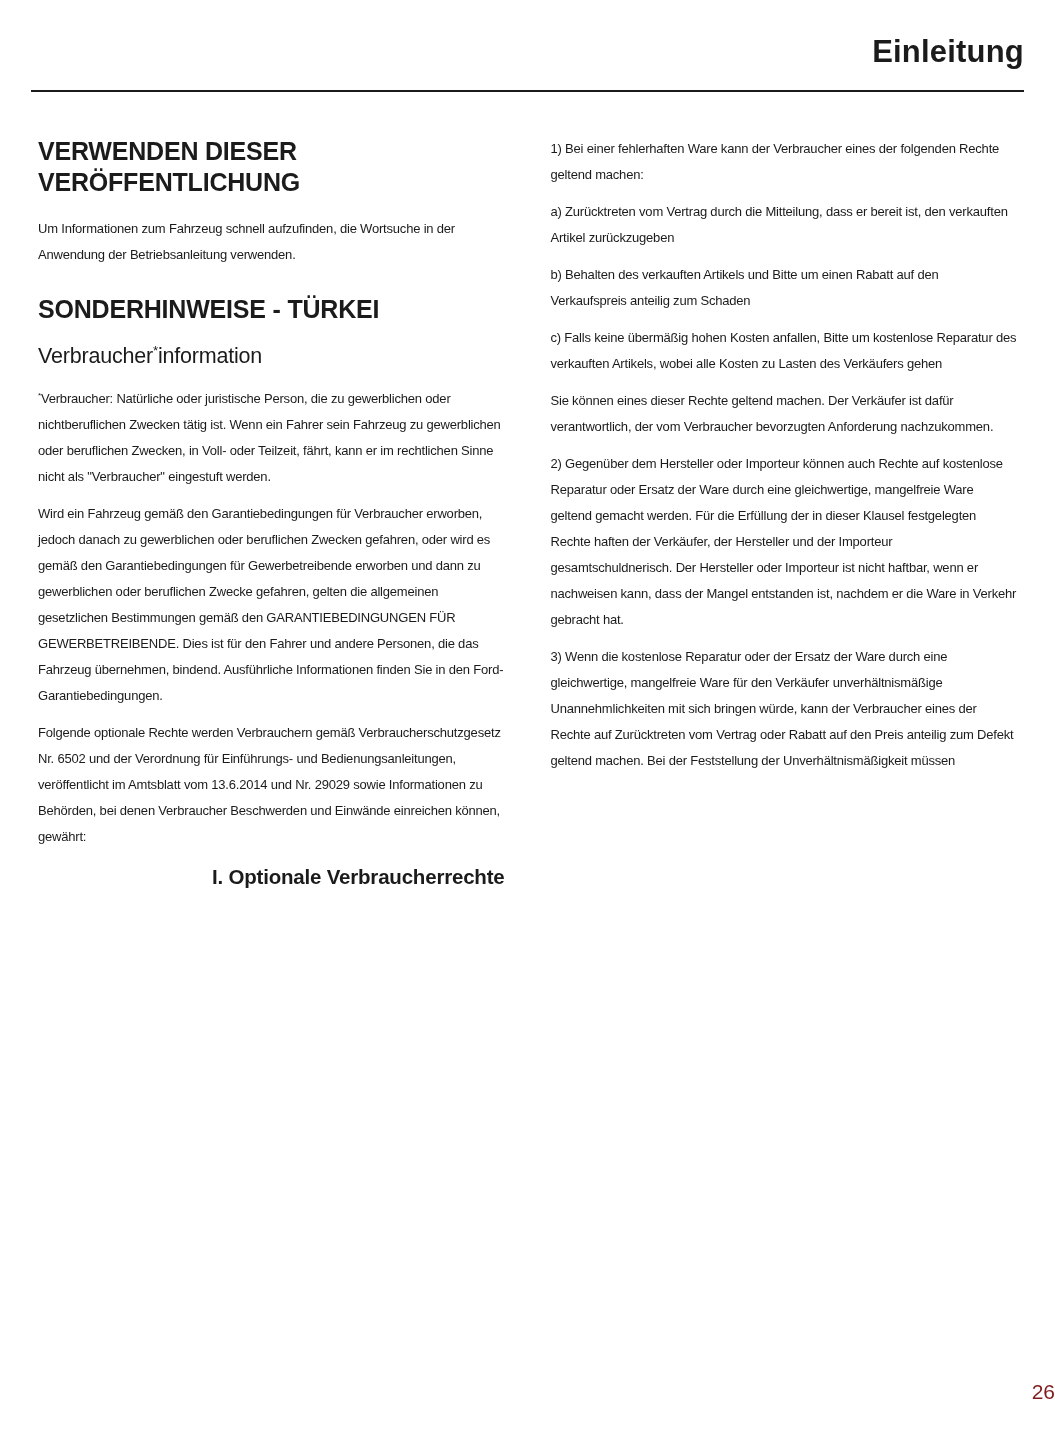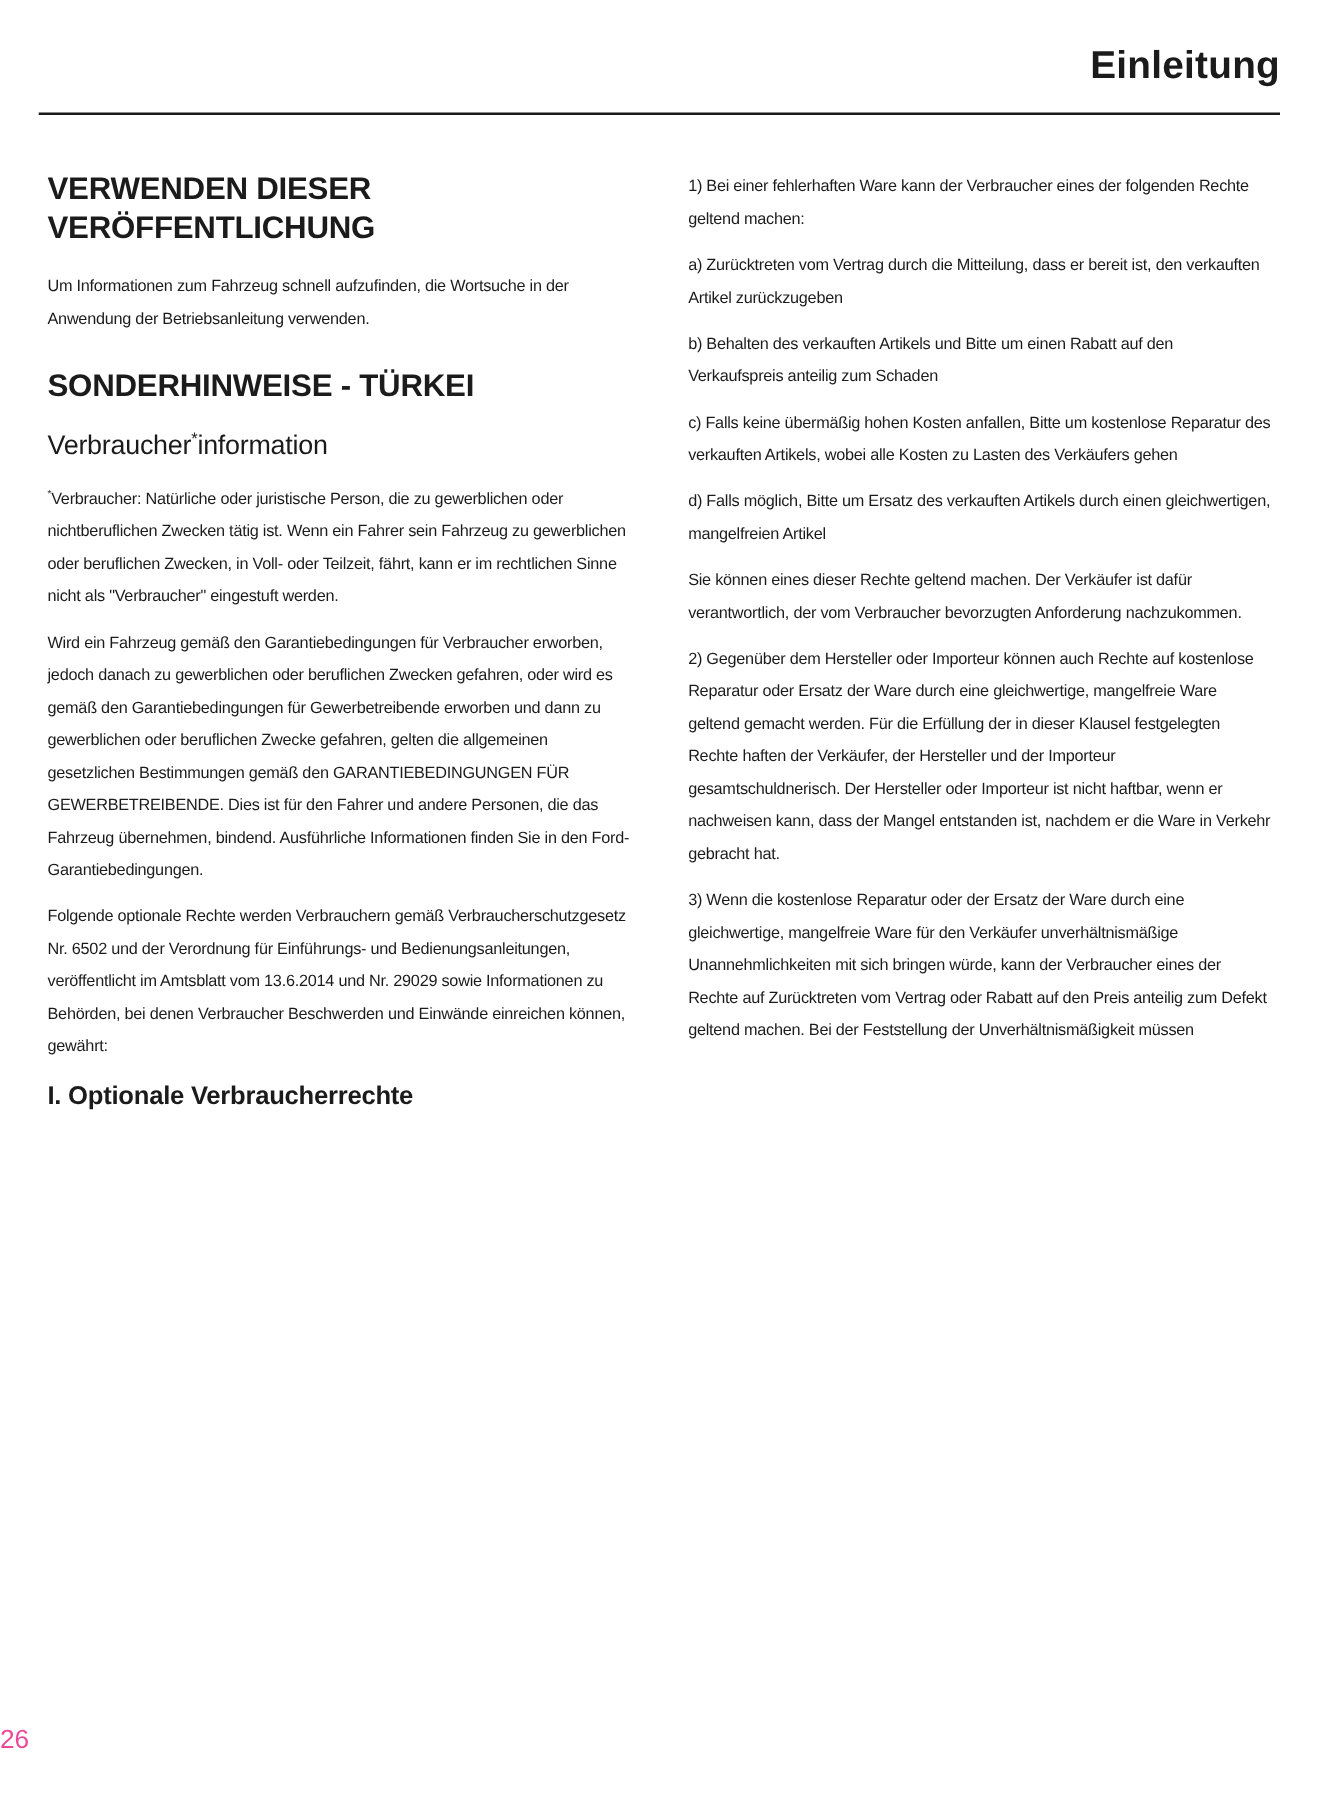--- a/index.html
+++ b/index.html
@@ -59,34 +59,35 @@
     font-weight: 400;
     letter-spacing: -0.2px;
     margin: 12px 0 16px 0;
   }
   h4.minor {
     font-size: 20.5px;
     line-height: 26px;
     font-weight: 700;
     letter-spacing: -0.2px;
     margin-top: 14px;
+    text-align: right;
   }
   sup {
     font-size: 0.62em;
     vertical-align: super;
     line-height: 0;
   }
   .footer {
     position: absolute;
     bottom: 44px;
     left: 0;
     width: 100%;
-    text-align: left;
+    text-align: right;
     font-size: 21px;
-    color: #ec4899;
+    color: #7f1d1d;
   }
 </style>
 </head>
 <body>
 
 <div class="page">
 
   <header class="doc-header">
     <h1 class="doc-title">Einleitung</h1>
     <div class="header-rule"></div>
@@ -109,21 +110,20 @@
       <p class="body">Folgende optionale Rechte werden Verbrauchern gemäß Verbraucherschutzgesetz Nr. 6502 und der Verordnung für Einführungs- und Bedienungsanleitungen, veröffentlicht im Amtsblatt vom 13.6.2014 und Nr. 29029 sowie Informationen zu Behörden, bei denen Verbraucher Beschwerden und Einwände einreichen können, gewährt:</p>
 
       <h4 class="minor">I. Optionale Verbraucherrechte</h4>
     </section>
 
     <section class="col">
       <p class="body">1) Bei einer fehlerhaften Ware kann der Verbraucher eines der folgenden Rechte geltend machen:</p>
       <p class="body">a) Zurücktreten vom Vertrag durch die Mitteilung, dass er bereit ist, den verkauften Artikel zurückzugeben</p>
       <p class="body">b) Behalten des verkauften Artikels und Bitte um einen Rabatt auf den Verkaufspreis anteilig zum Schaden</p>
       <p class="body">c) Falls keine übermäßig hohen Kosten anfallen, Bitte um kostenlose Reparatur des verkauften Artikels, wobei alle Kosten zu Lasten des Verkäufers gehen</p>
-      <p class="body">d) Falls möglich, Bitte um Ersatz des verkauften Artikels durch einen gleichwertigen, mangelfreien Artikel</p>
       <p class="body">Sie können eines dieser Rechte geltend machen. Der Verkäufer ist dafür verantwortlich, der vom Verbraucher bevorzugten Anforderung nachzukommen.</p>
       <p class="body">2) Gegenüber dem Hersteller oder Importeur können auch Rechte auf kostenlose Reparatur oder Ersatz der Ware durch eine gleichwertige, mangelfreie Ware geltend gemacht werden. Für die Erfüllung der in dieser Klausel festgelegten Rechte haften der Verkäufer, der Hersteller und der Importeur gesamtschuldnerisch. Der Hersteller oder Importeur ist nicht haftbar, wenn er nachweisen kann, dass der Mangel entstanden ist, nachdem er die Ware in Verkehr gebracht hat.</p>
       <p class="body">3) Wenn die kostenlose Reparatur oder der Ersatz der Ware durch eine gleichwertige, mangelfreie Ware für den Verkäufer unverhältnismäßige Unannehmlichkeiten mit sich bringen würde, kann der Verbraucher eines der Rechte auf Zurücktreten vom Vertrag oder Rabatt auf den Preis anteilig zum Defekt geltend machen. Bei der Feststellung der Unverhältnismäßigkeit müssen</p>
     </section>
 
   </main>
 
   <footer class="footer">
     <span>26</span>
   </footer>

